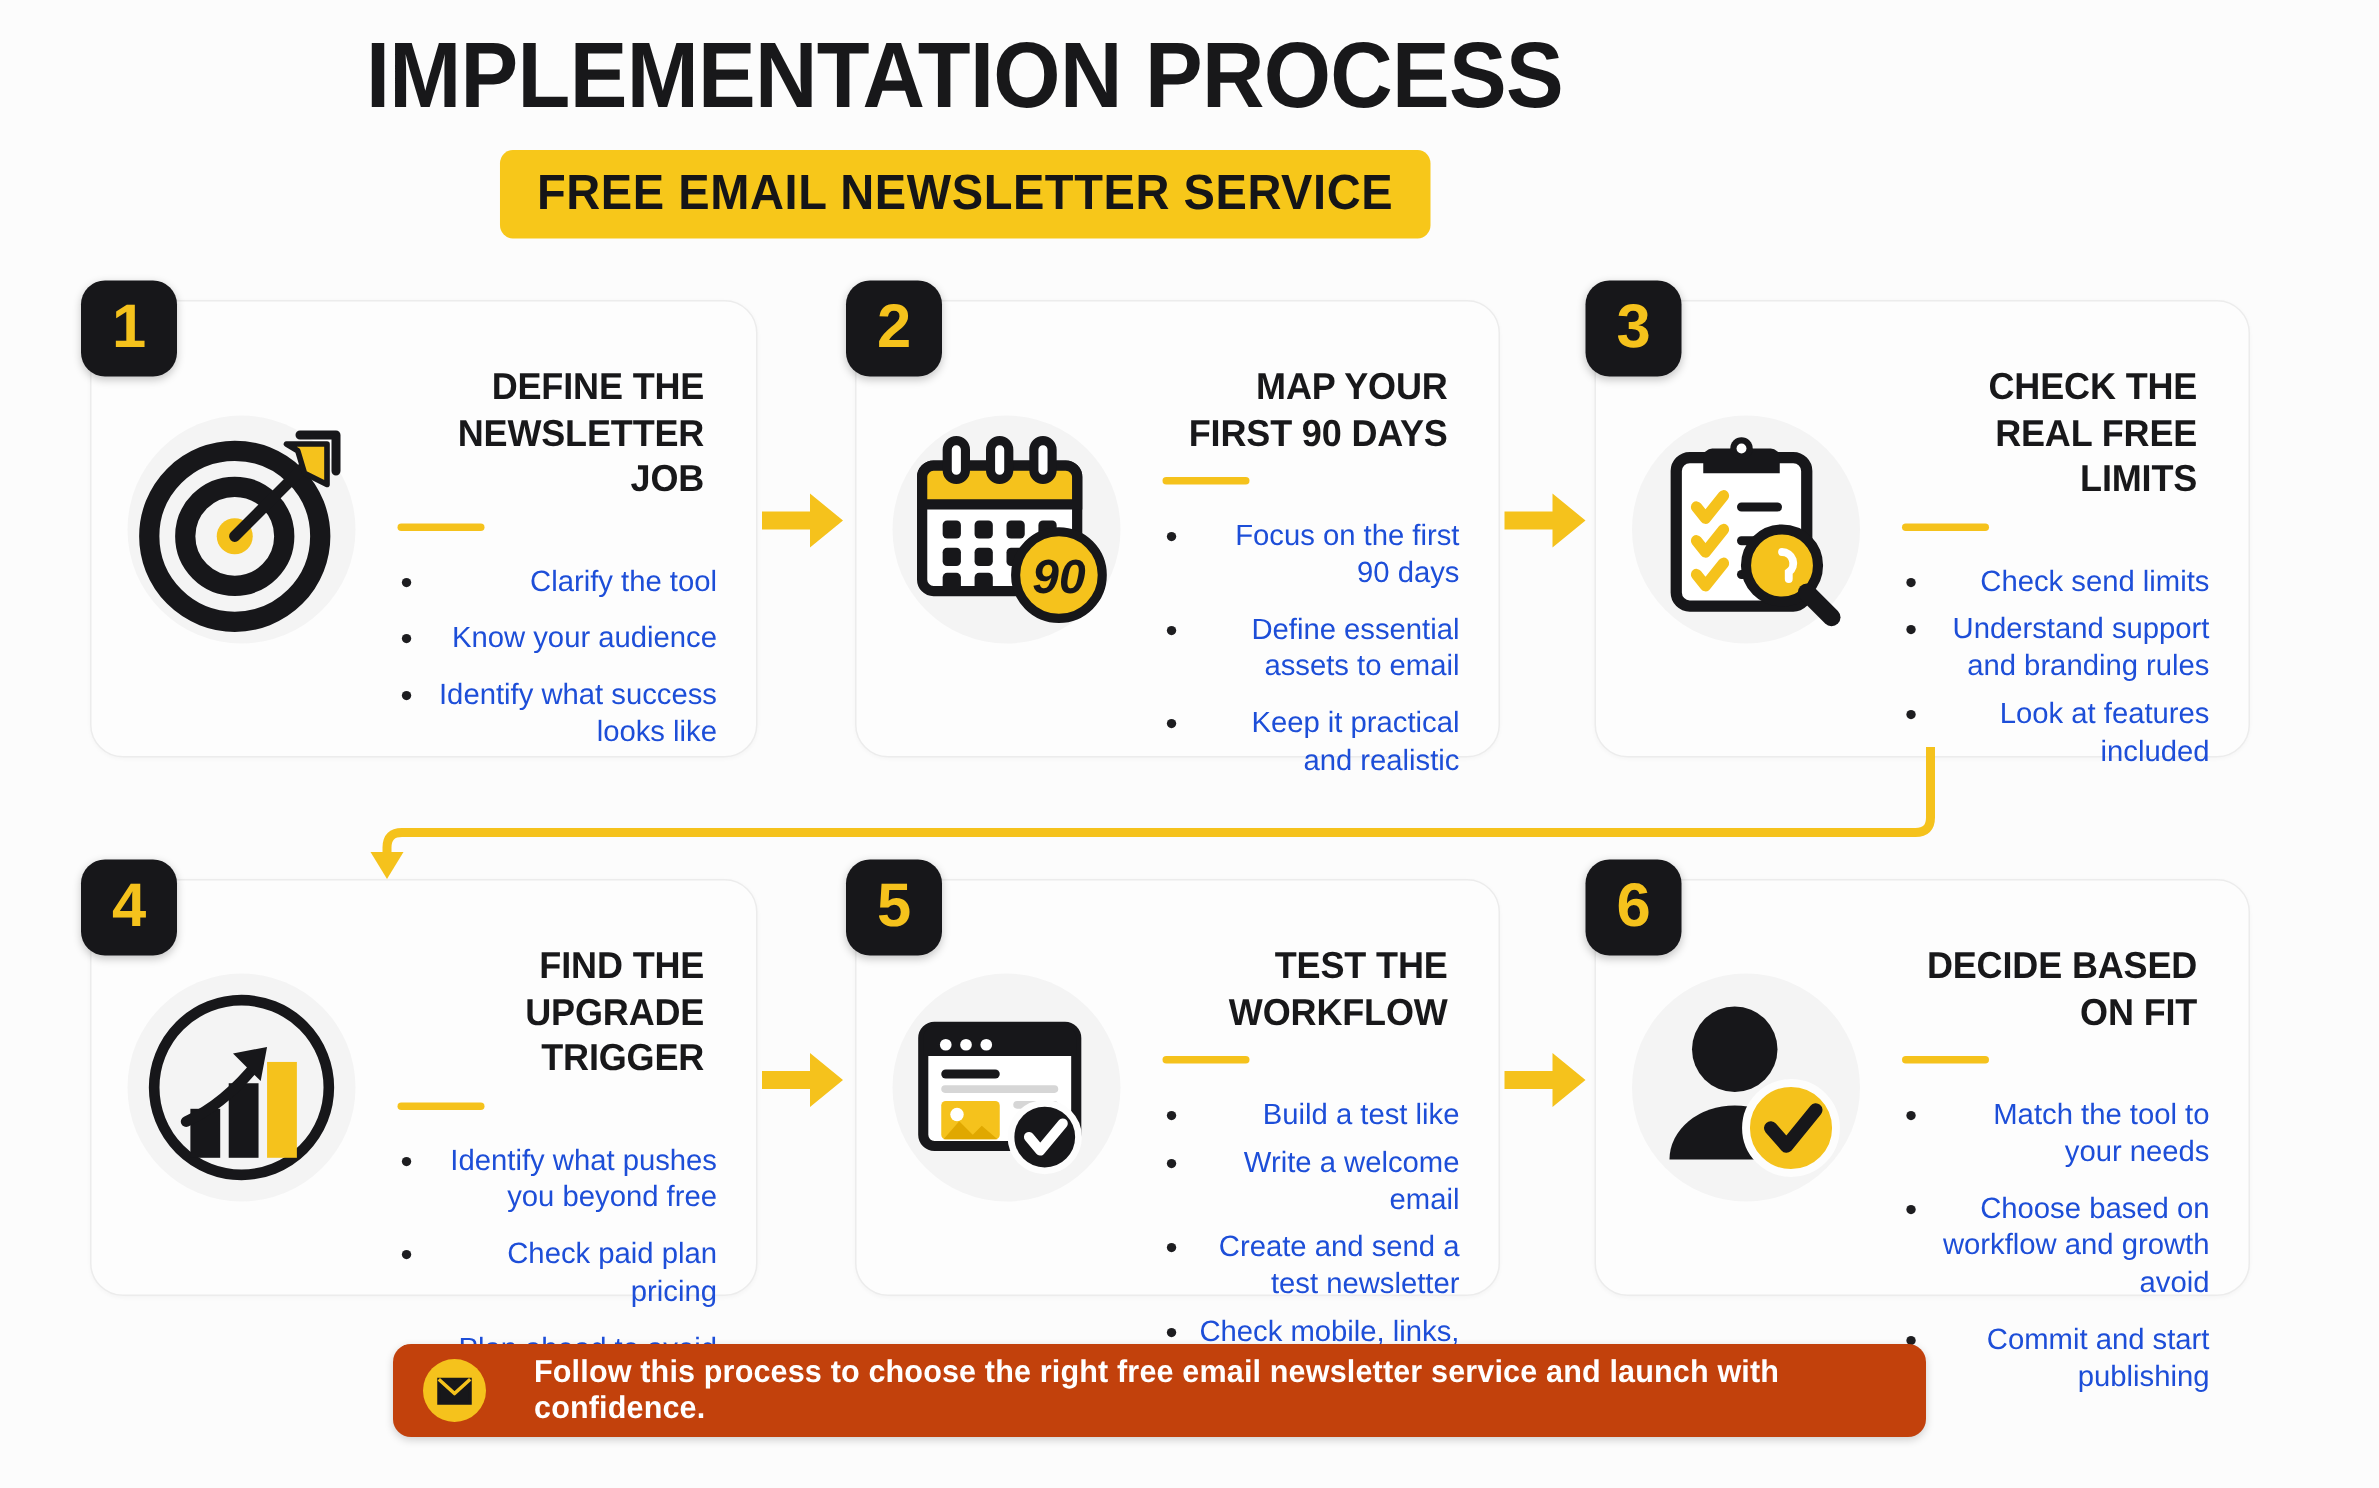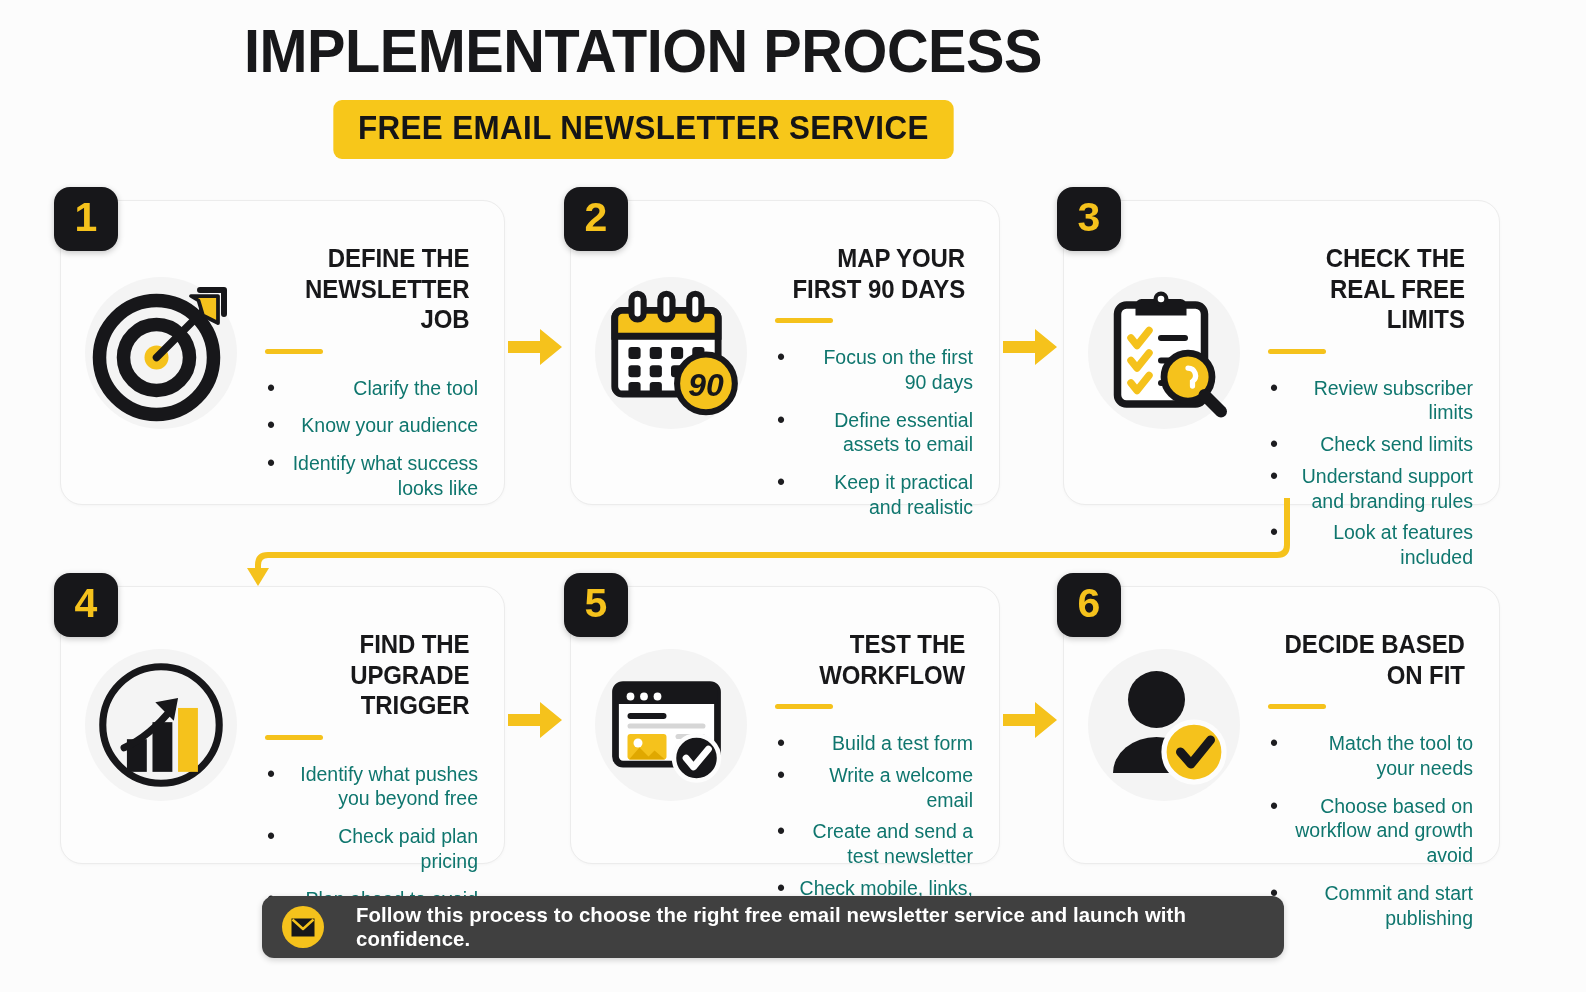--- a/index.html
+++ b/index.html
@@ -60,36 +60,36 @@
   .body{ flex:1; padding:42px 26px 10px 4px;text-align:right; }
   .ctitle{
     font-size:25px; font-weight:700; color:#18181a;
     line-height:1.22; letter-spacing:-0.1px;
     transform:scaleX(0.96); transform-origin:left top;
   }
   .rule{ width:58px; height:5px; background:#F5C21C; border-radius:3px; margin-top:14px; }
   ul.blist{ list-style:none; margin-top:22px; }
   ul.blist li{
     position:relative; padding-left:24px; margin-bottom:13px;
-    font-size:19.5px; color:#0f766e; line-height:1.27;
+    font-size:19.5px; color:#1d4ed8; line-height:1.27;
   }
   ul.blist li::before{
     content:"\2022"; position:absolute; left:2px; top:-2px;
     font-size:23px; color:#1d1d20;
   }
   ul.blist.tight li{ margin-bottom:7px; }
 
   
   .arrow-h{ position:absolute; z-index:3; }
   .elbow{ position:absolute; z-index:3; }
 
   
   .footer{
     position:absolute; left:262px; top:896px; width:1022px; height:62px;
-    background:#404040; border-radius:12px;
+    background:#c2410c; border-radius:12px;
     display:flex; align-items:center; padding-left:20px;
     box-shadow:0 2px 6px rgba(0,0,0,0.18);
   }
   .footer .mail{
     width:42px; height:42px; border-radius:50%; background:#F5C21C;
     display:flex; align-items:center; justify-content:center; flex:none;
   }
   .footer .ftext{
     color:#fff; font-size:21px; font-weight:600; margin-left:32px;
     letter-spacing:0.1px; transform:scaleX(0.97); transform-origin:left center;
@@ -199,21 +199,20 @@
           <rect x="46" y="68" width="12" height="4" rx="2" fill="#17171a"></rect>
           <circle cx="66" cy="66" r="16" fill="#F5C21C" stroke="#17171a" stroke-width="4.5"></circle>
           <path d="M66 60 a5 5 0 0 1 3 9 l0 3" fill="none" stroke="#fff" stroke-width="3.5" stroke-linecap="round"></path>
           <path d="M77 78 L88 89" stroke="#17171a" stroke-width="8" stroke-linecap="round"></path>
         </svg>
       </div>
       <div class="body">
         <div class="ctitle">CHECK THE REAL FREE LIMITS</div>
         <div class="rule"></div>
         <ul class="blist tight">
-          <li>Review subscriber limits</li>
           <li>Check send limits</li>
           <li>Understand support and branding rules</li>
           <li>Look at features included</li>
         </ul>
       </div>
     </div>
   </div>
 
   <div class="elbow" style="left:245px; top:498px;">
     <svg width="1060" height="92" viewBox="0 0 1060 92">
@@ -274,21 +273,21 @@
           <rect x="53" y="63" width="16" height="3.4" rx="1.7" fill="#d6d6d6"></rect>
           <rect x="53" y="70" width="11" height="3.4" rx="1.7" fill="#d6d6d6"></rect>
           <circle cx="67" cy="72" r="15" fill="#17171a" stroke="#fdfdfd" stroke-width="3"></circle>
           <path d="M60 72 l5 6 l10 -12" fill="none" stroke="#fff" stroke-width="4.5" stroke-linecap="round" stroke-linejoin="round"></path>
         </svg>
       </div>
       <div class="body">
         <div class="ctitle">TEST THE WORKFLOW</div>
         <div class="rule"></div>
         <ul class="blist tight">
-          <li>Build a test form</li>
+          <li>Build a test like</li>
           <li>Write a welcome email</li>
           <li>Create and send a test newsletter</li>
           <li>Check mobile, links, and experience</li>
         </ul>
       </div>
     </div>
   </div>
 
   <div class="arrow-h" style="left:1001px; top:698px;">
     <svg width="58" height="44" viewBox="0 0 58 44">

